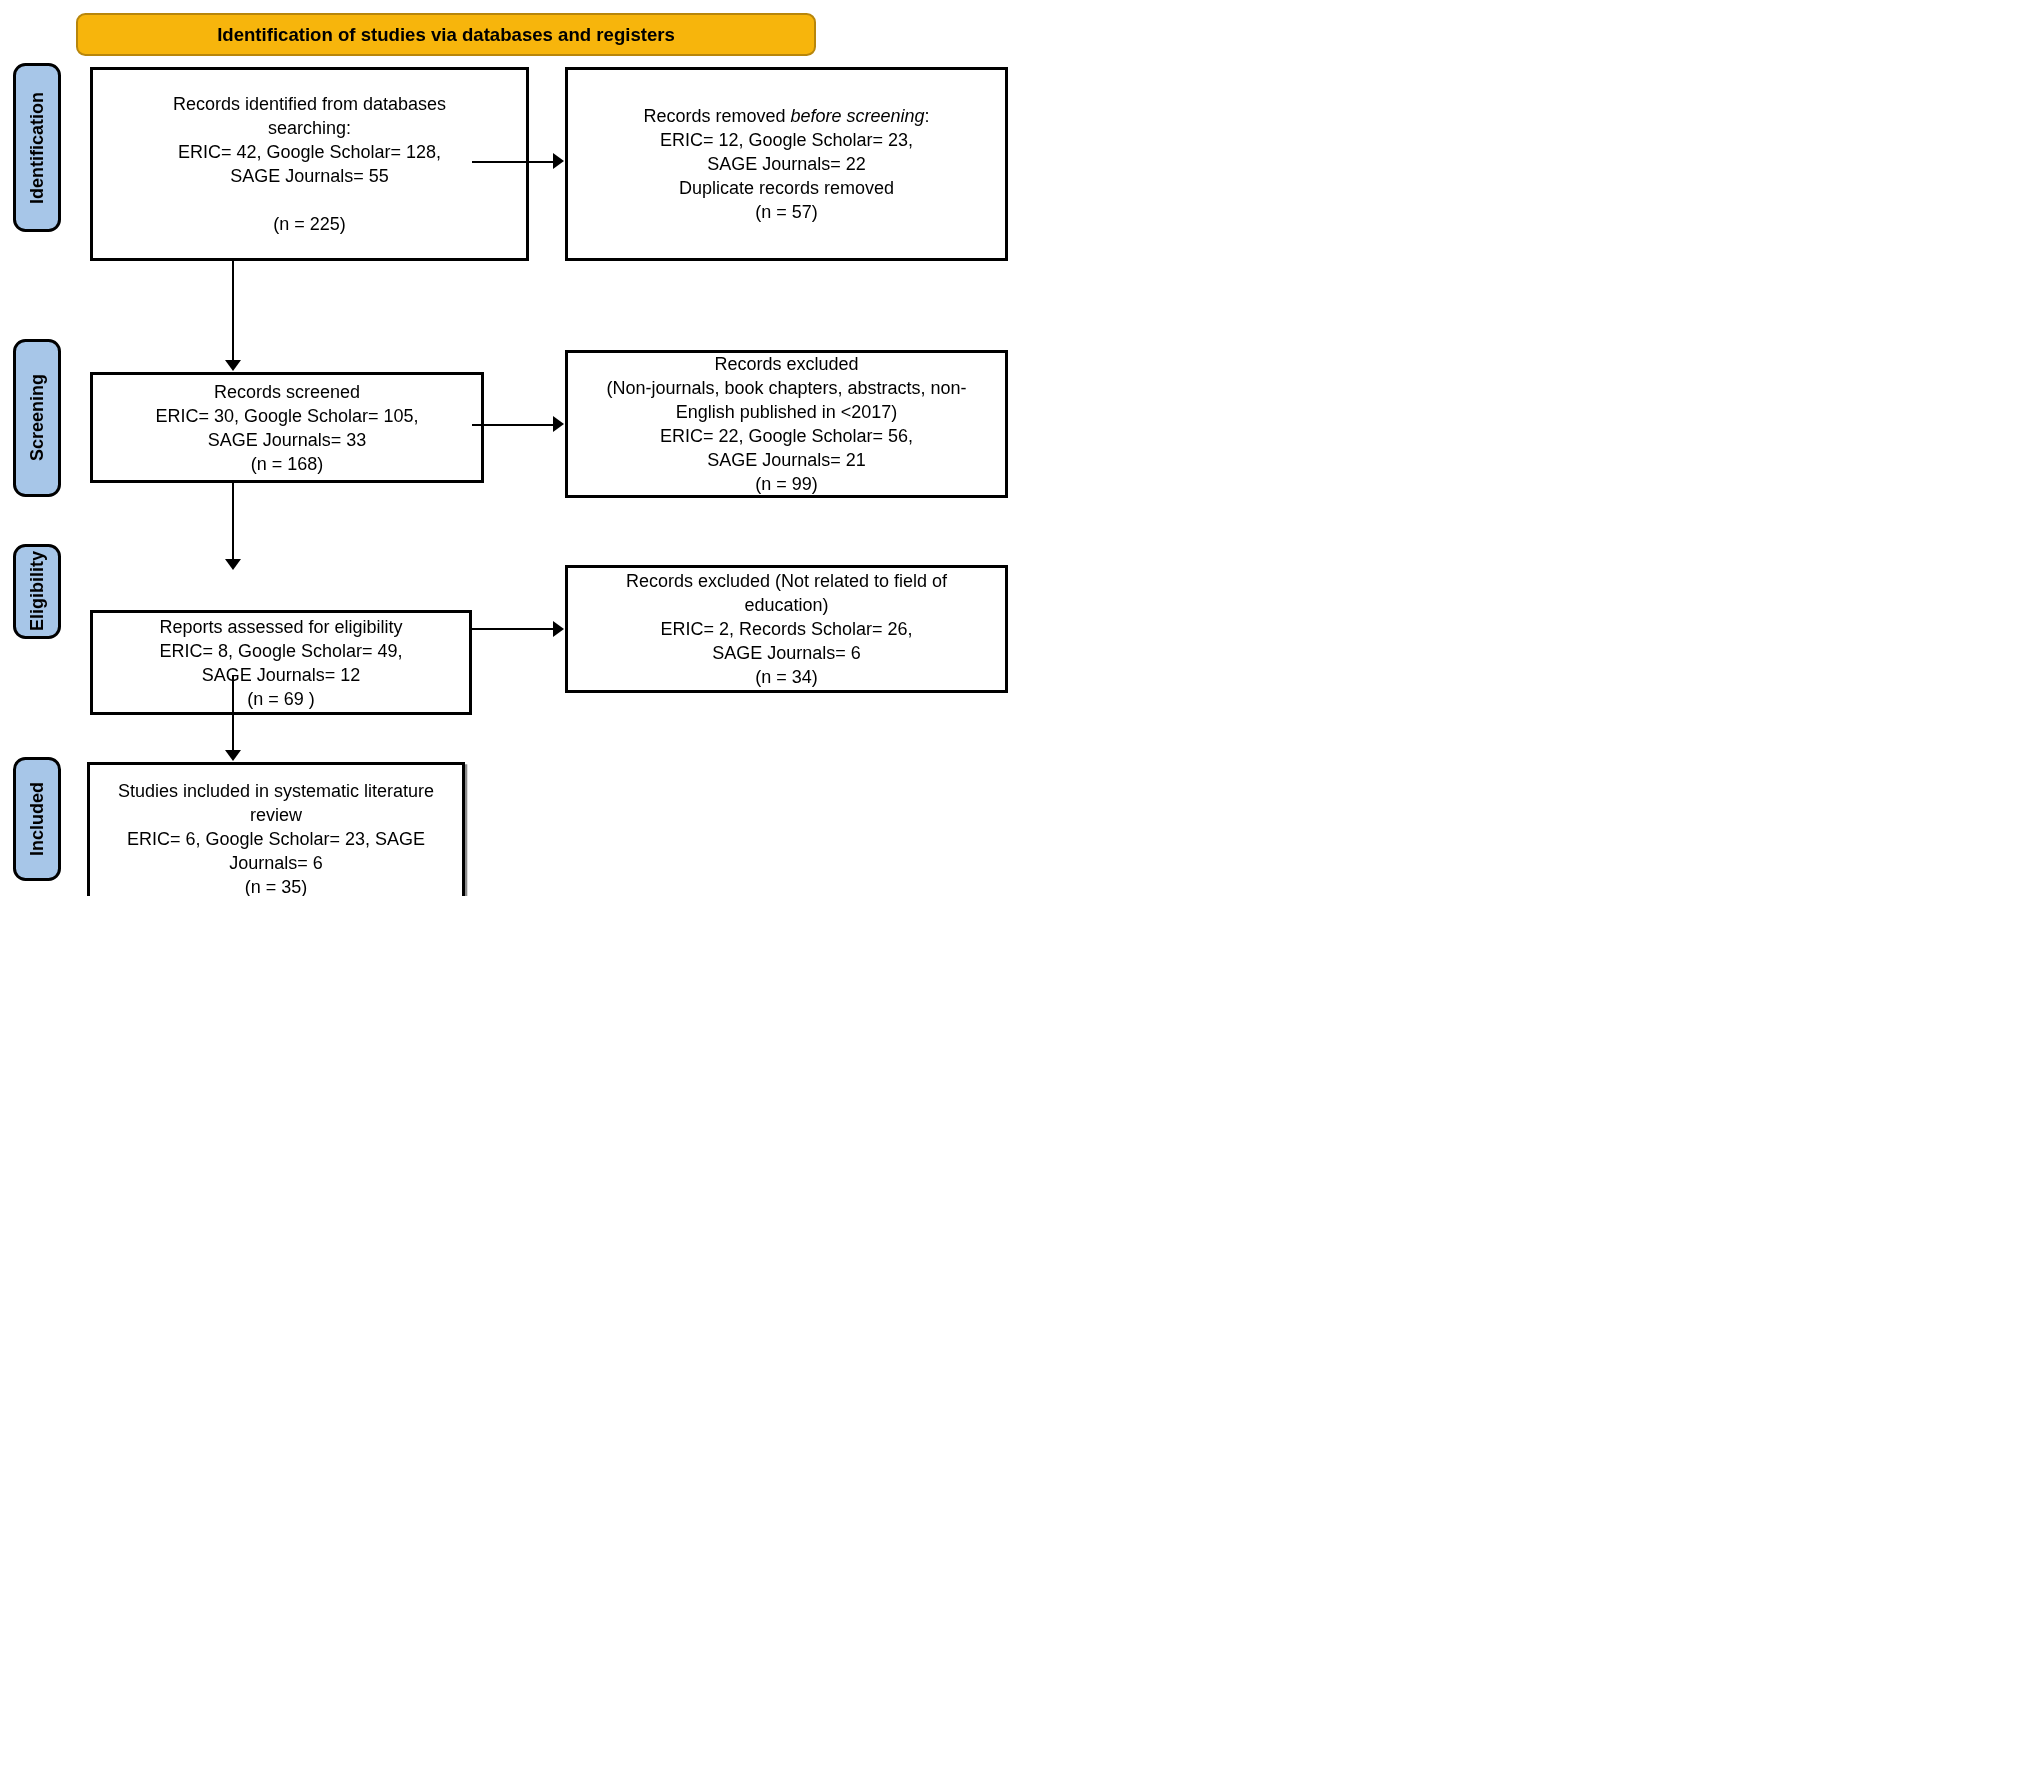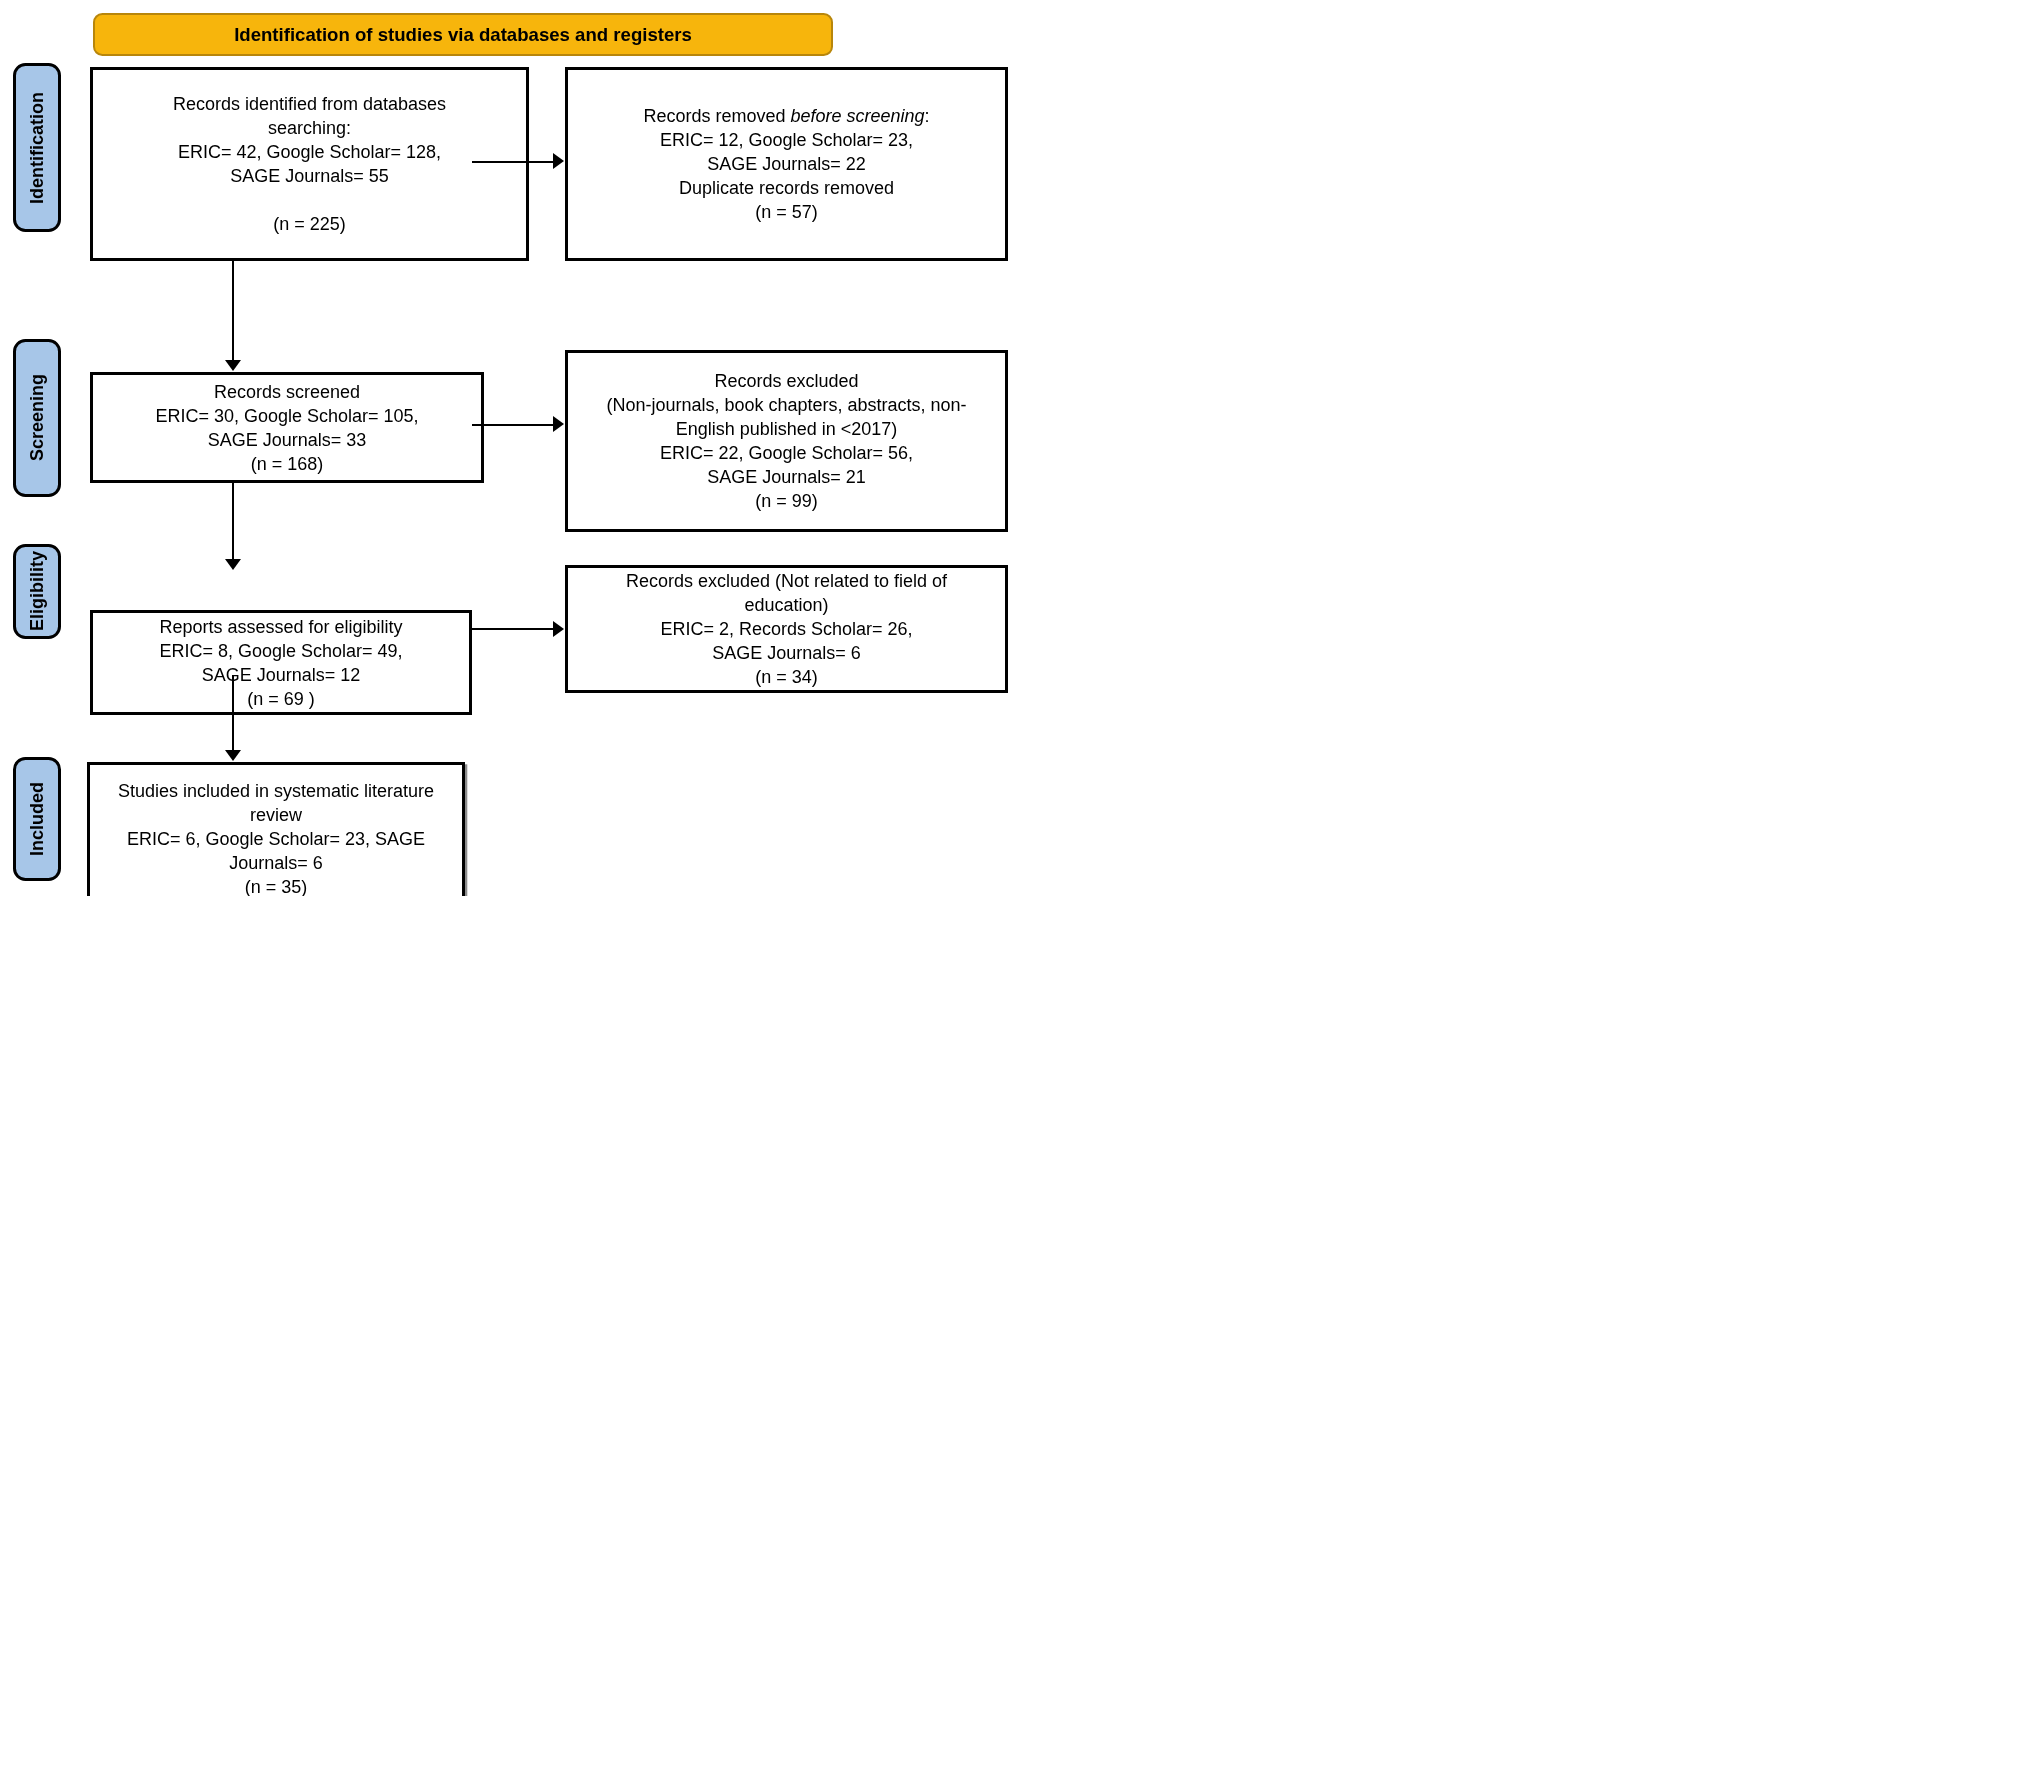--- a/index.html
+++ b/index.html
@@ -12,21 +12,21 @@
   body{font-family:"Liberation Sans", sans-serif;color:#000;}
   .canvas{
     position:relative;
     width:1018px;
     height:896px;
     background:#ffffff;
     overflow:hidden;
   }
   .banner{
     position:absolute;
-    left:93px; top:13.2px; width:740px; height:43px;
+    left:76px; top:13.2px; width:740px; height:43px;
     background:var(--banner-fill);
     border:2.3px solid var(--banner-border);
     border-radius:9.3px;
     display:flex;align-items:center;justify-content:center;
     font-size:18.6px;font-weight:bold;
     box-sizing:border-box;
     text-align:center;
   }
   .stage{
     position:absolute;
@@ -54,21 +54,21 @@
     box-sizing:border-box;
     display:flex;flex-direction:column;align-items:center;justify-content:center;
     text-align:center;
     font-size:18px;
     padding:3.1px 6.2px;
   }
   .fbox .line{min-height:24px;line-height:24px;white-space:nowrap;}
   .box1{left:90px;top:67px;width:439px;height:194px;}
   .box2{left:565px;top:67px;width:443px;height:194px;}
   .box3{left:90px;top:372px;width:394px;height:111px;}
-  .box4{left:565px;top:350px;width:443px;height:182px;}
+  .box4{left:565px;top:350px;width:443px;height:148px;}
   .box5{left:90px;top:570px;width:382px;height:105px;margin-top:40px;}
   .box6{left:565px;top:565px;width:443px;height:128px;}
   .box7{left:87px;top:762px;width:378px;height:153px;box-shadow:2.3px 2.3px 0 rgba(0,0,0,0.45);}
   .vline{position:absolute;width:2.3px;background:var(--line-color);}
   .hline{position:absolute;height:2.3px;background:var(--line-color);}
   .head-down{
     position:absolute;width:0;height:0;
     border-left:8.5px solid transparent;
     border-right:8.5px solid transparent;
     border-top:11.7px solid var(--line-color);

